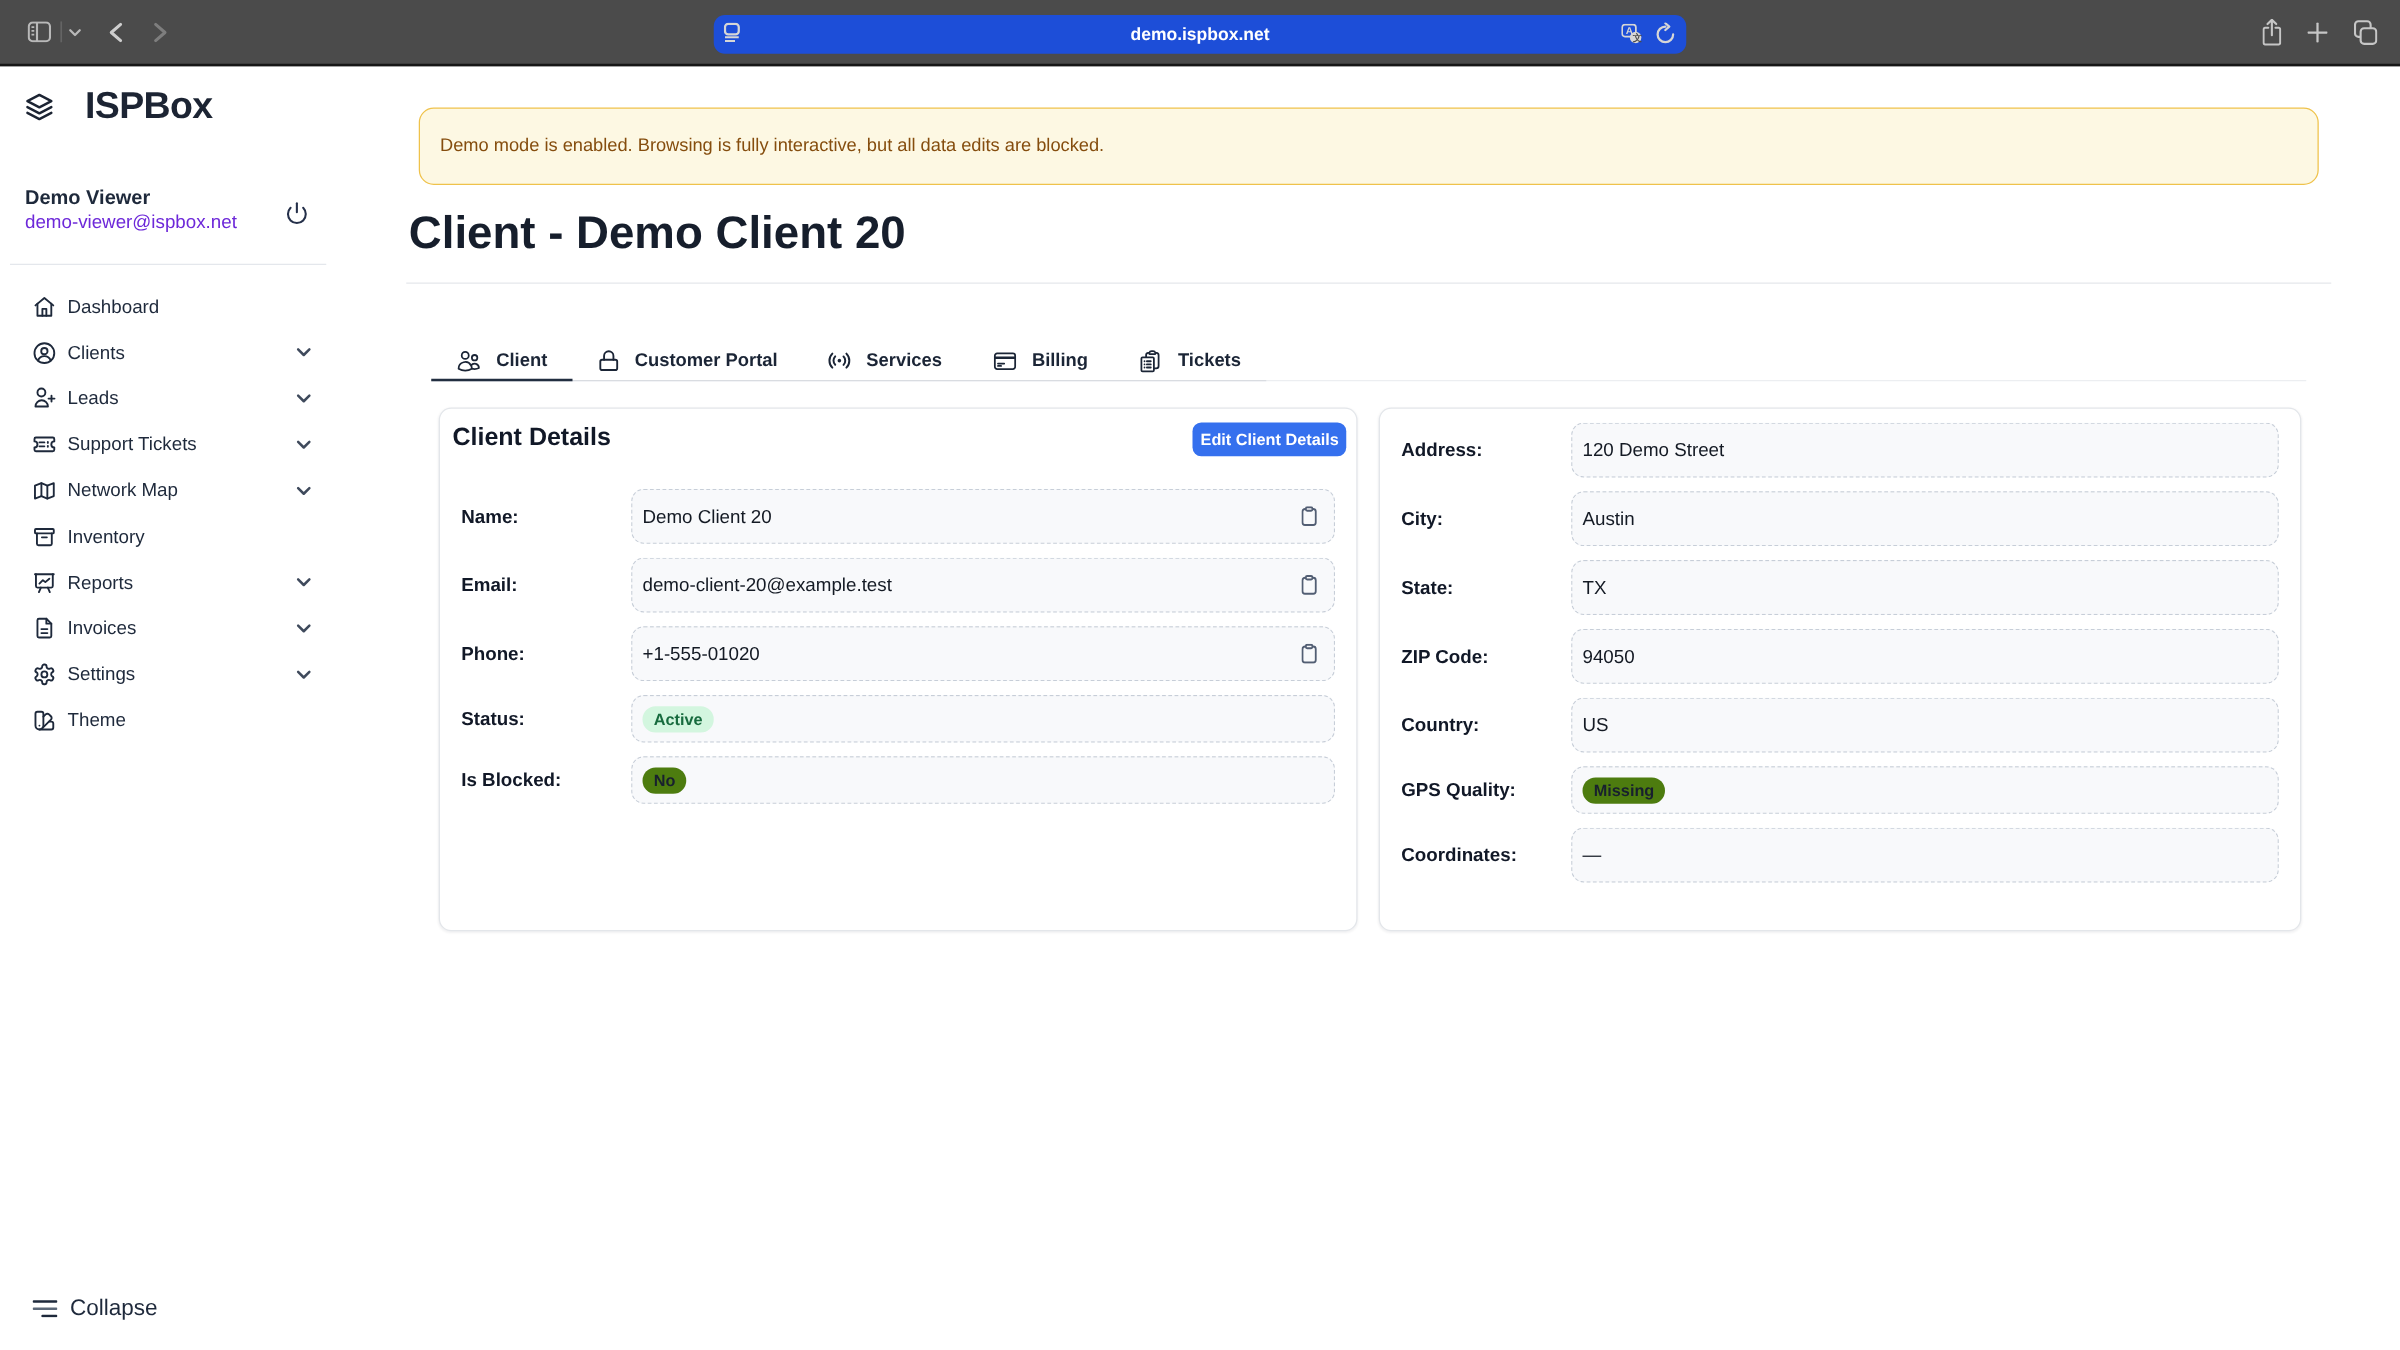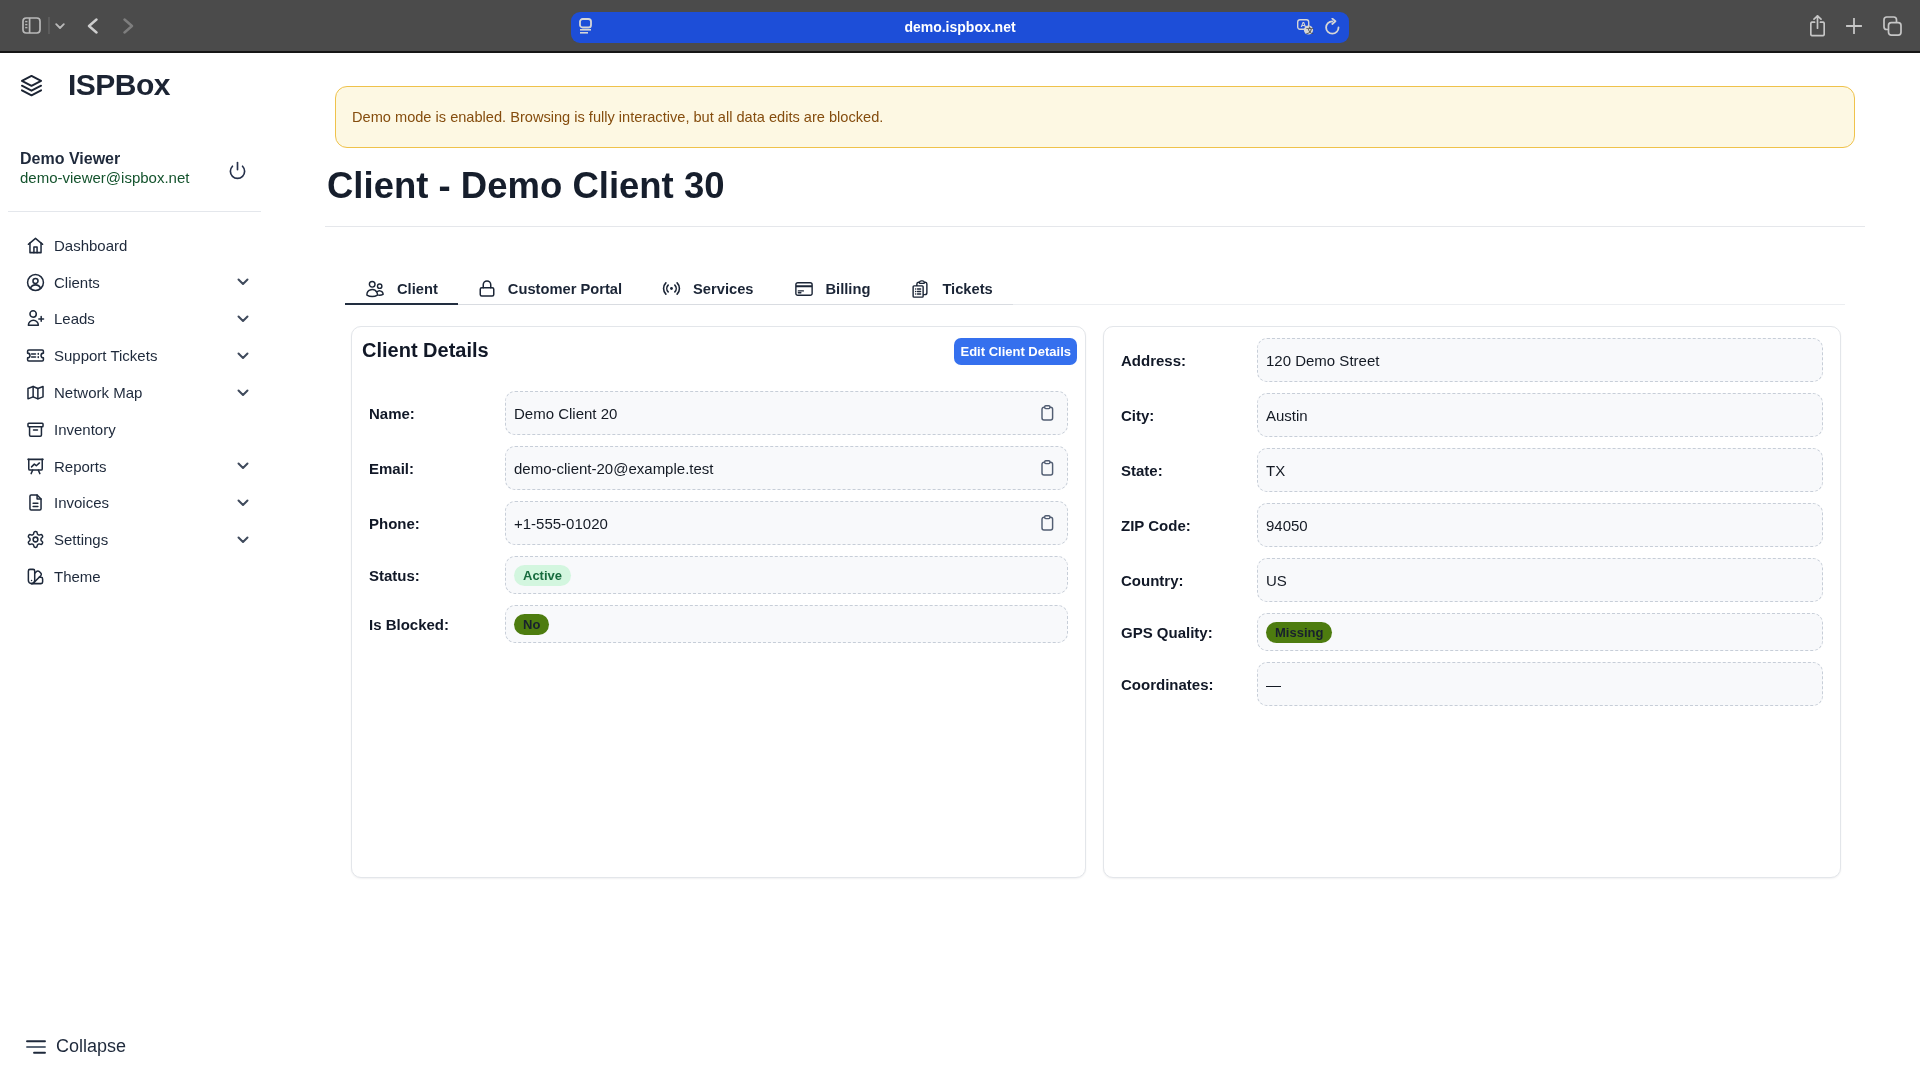--- a/index.html
+++ b/index.html
@@ -16,21 +16,21 @@
 
 .app { display:flex; height:1025px; }
 .sidebar { width:270px; position:relative; flex:none; }
 .main { flex:1; }
 .container { width:1540px; margin:0 auto; }
 
 .logo { display:flex; align-items:center; gap:25px; margin:15px 0 0 20px;text-align:right; }
 .logo-text { font-size:30px; font-weight:700; color:#1c2433; letter-spacing:-0.5px; }
 .userrow { position:relative; margin:48px 0 0 20px; }
 .uname { font-size:16px; font-weight:700; color:#1e293b; }
-.uemail { font-size:15px; color:#14532d; margin-top:1px; }
+.uemail { font-size:15px; color:#6d28d9; margin-top:1px; }
 .powerbtn { position:absolute; right:23px; top:11px; }
 .sdivider { height:1px; background:#e4e7ec; margin:25px 9px 0 8px; }
 .nav { margin-top:15px; }
 .nav-item { display:flex; align-items:center; height:36.8px; padding:0 21px 0 26px;
   color:#1e293b; font-size:15px; position:relative; }
 .nav-item .nicon { width:19px; height:19px; flex:none; margin-right:9px; }
 .nav-item .ntext { flex:1; }
 .chev { flex:none; }
 .collapse { position:absolute; left:26px; bottom:21px; display:flex;
   align-items:center; gap:10px; color:#1e293b; font-size:18px; }
@@ -43,21 +43,21 @@
 .tabs-outer { margin:0 20px; border-bottom:1px solid #eceef1; padding-top:47px; }
 .tabs { display:inline-flex; border-bottom:1px solid #d9dce1; margin-bottom:-1px; }
 .tab { display:flex; align-items:center; gap:12px; padding:0 20px; height:31px;
   font-size:14.7px; font-weight:700; color:#1b2536;
   border-bottom:2px solid transparent; margin-bottom:-1px; }
 .tab.active { border-bottom-color:#222e40; }
 .tab svg { flex:none; }
 
 .cards { display:flex; gap:17px; margin:21px 24px 0 26px; }
 .card { background:#fff; border:1px solid #e3e6ea; border-radius:10px;
-  height:552px; padding:11px 17px; box-shadow:0 1px 2px rgba(16,24,40,0.06); }
+  height:419px; padding:11px 17px; box-shadow:0 1px 2px rgba(16,24,40,0.06); }
 .card1 { width:735px; flex:none; }
 .card2 { flex:1; }
 .card-head { display:flex; justify-content:space-between; align-items:flex-start;
   height:24px; margin:0 0 29px -7px; }
 .card-title { font-size:20px; font-weight:700; color:#111827; padding-top:1px; }
 .btn-blue { background:#3570ee; color:#fff; font-size:13px; font-weight:700;
   font-family:inherit; border:none; border-radius:7px; height:27px; padding:0 6px;
   margin-right:-9px; }
 .row { display:flex; align-items:center; margin-bottom:11px; }
 .row .lbl { width:136px; flex:none; font-size:15px; font-weight:700; color:#111827; }
@@ -268,21 +268,21 @@
           <line x1="1" y1="7" x2="19" y2="7" stroke="#5c6878"></line>
           <line x1="8" y1="12.8" x2="19" y2="12.8"></line>
         </svg>
     <span>Collapse</span>
   </div>
 </div>
 
 <div class="main">
 <div class="container">
   <div class="banner">Demo mode is enabled. Browsing is fully interactive, but all data edits are blocked.</div>
-  <h1>Client - Demo Client 30</h1>
+  <h1>Client - Demo Client 20</h1>
   <div class="tdivider"></div>
   <div class="tabs-outer">
     <nav class="tabs">
       <div class="tab active"><svg width="20" height="20" viewBox="0 0 24 24" fill="none" stroke="#1b2536" stroke-width="1.7" stroke-linecap="round" stroke-linejoin="round">
                 <path d="M15 19.128a9.38 9.38 0 0 0 2.625.372 9.337 9.337 0 0 0 4.121-.952 4.125 4.125 0 0 0-7.533-2.493M15 19.128v-.003c0-1.113-.285-2.16-.786-3.07M15 19.128v.106A12.318 12.318 0 0 1 8.624 21c-2.331 0-4.512-.645-6.374-1.766l-.001-.109a6.375 6.375 0 0 1 11.964-3.07M12 6.375a3.375 3.375 0 1 1-6.75 0 3.375 3.375 0 0 1 6.75 0Zm8.25 2.25a2.625 2.625 0 1 1-5.25 0 2.625 2.625 0 0 1 5.25 0Z"></path>
               </svg>Client</div>
       <div class="tab"><svg width="18" height="19" viewBox="0 0 24 24" fill="none" stroke="#1b2536" stroke-width="2" stroke-linecap="round" stroke-linejoin="round">
                 <rect x="3" y="11" width="18" height="11" rx="2"></rect>
                 <path d="M7 11 V7 a5 5 0 0 1 10 0 v4"></path>
               </svg>Customer Portal</div>

